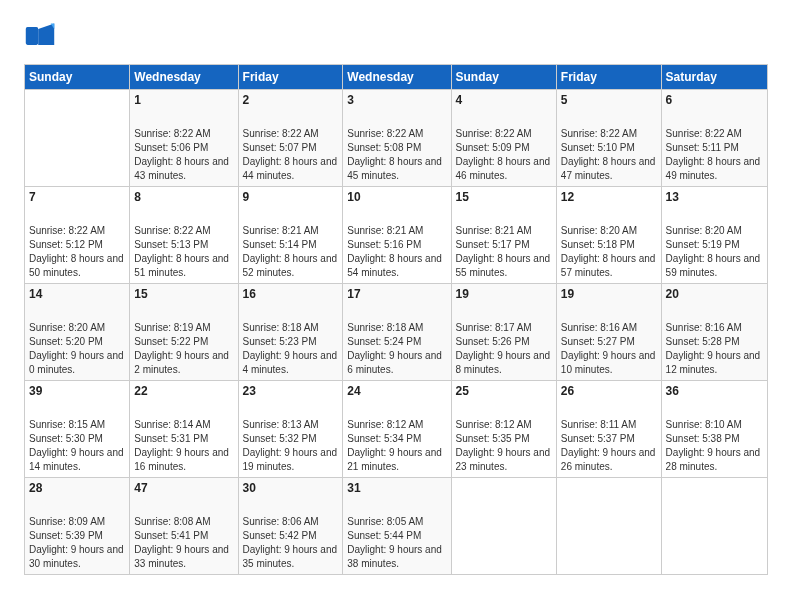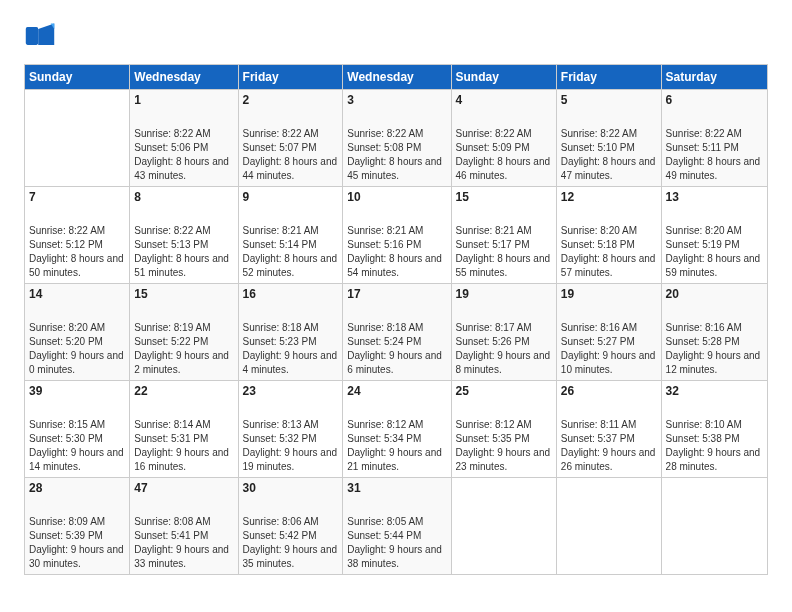--- a/index.html
+++ b/index.html
@@ -234,21 +234,21 @@
           </td>
           <td>
             <div class="day-num">25</div>
             <div class="day-info">Sunrise: 8:12 AM<br>Sunset: 5:35 PM<br>Daylight: 9 hours and 23 minutes.</div>
           </td>
           <td>
             <div class="day-num">26</div>
             <div class="day-info">Sunrise: 8:11 AM<br>Sunset: 5:37 PM<br>Daylight: 9 hours and 26 minutes.</div>
           </td>
           <td>
-            <div class="day-num">32</div>
+            <div class="day-num">36</div>
             <div class="day-info">Sunrise: 8:10 AM<br>Sunset: 5:38 PM<br>Daylight: 9 hours and 28 minutes.</div>
           </td>
         </tr>
         <tr>
           <td>
             <div class="day-num">28</div>
             <div class="day-info">Sunrise: 8:09 AM<br>Sunset: 5:39 PM<br>Daylight: 9 hours and 30 minutes.</div>
           </td>
           <td>
             <div class="day-num">47</div>

